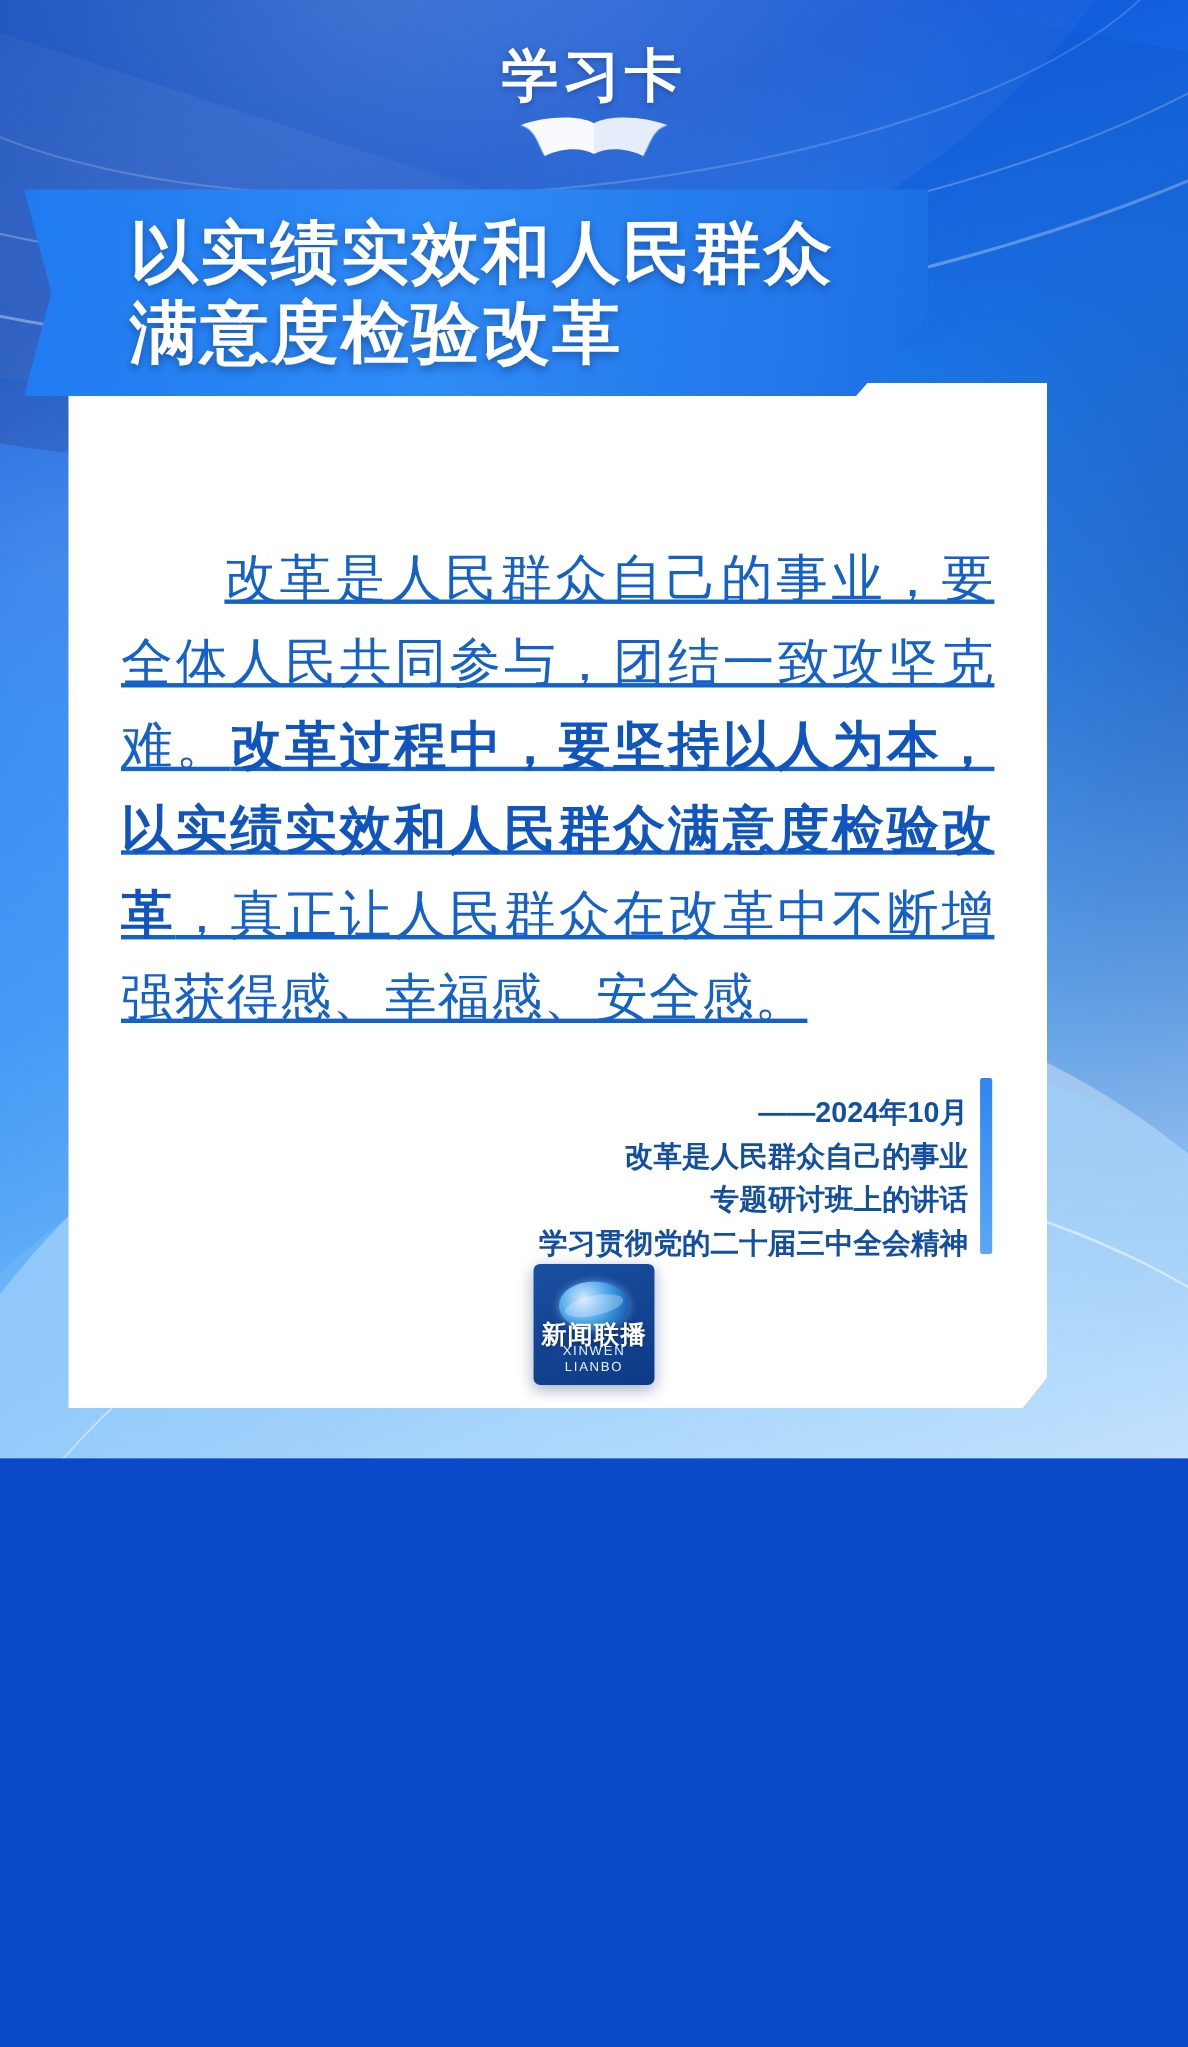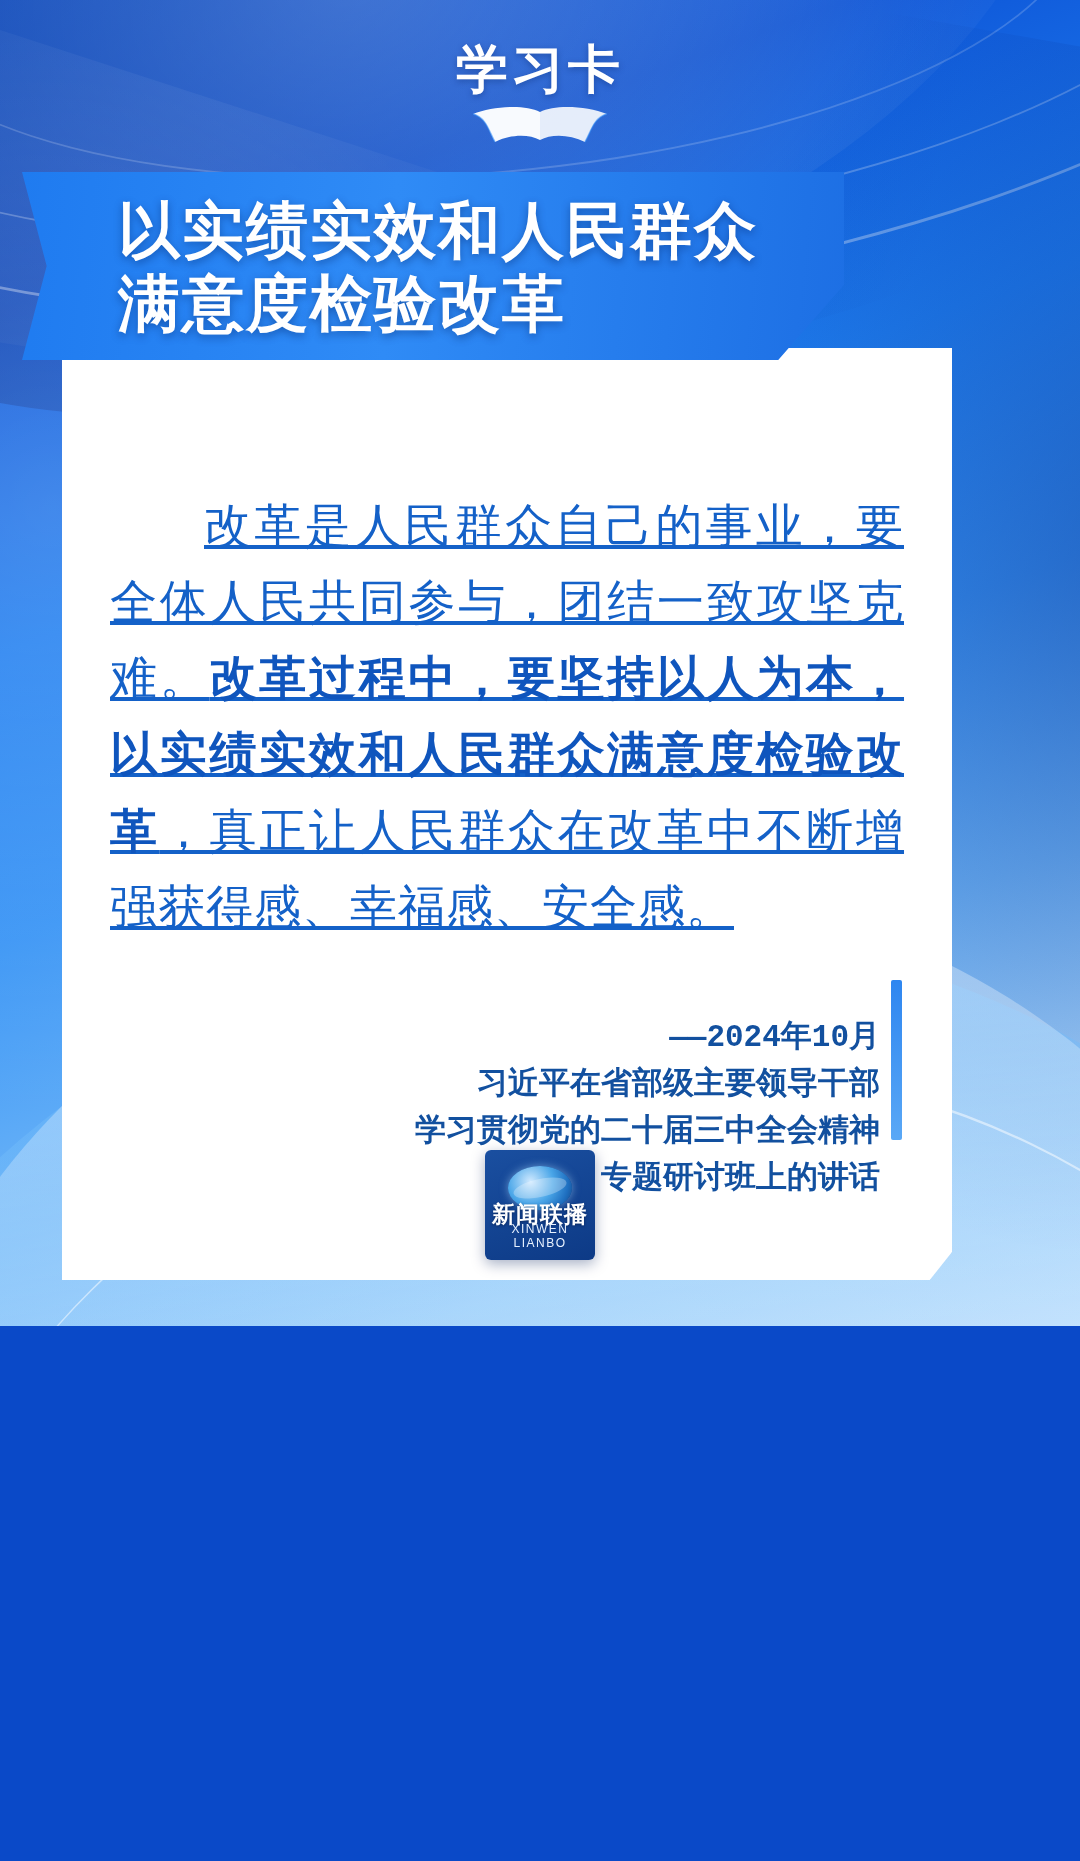--- a/index.html
+++ b/index.html
@@ -179,25 +179,25 @@
     text-decoration: underline;
   }
   .quote b {
     font-weight: 700;
     color: #0f55bd;
   }
 
   .attribution {
     position: absolute;
     right: 72px;
-    top: 666px;
+    top: 644px;
     text-align: right;
     color: #12509f;
-    font-family: Liberation Mono, monospace;
-    font-size: 31px;
+    font-family: Liberation Sans, sans-serif;
+    font-size: 26px;
     line-height: 1.52;
     font-weight: 700;
   }
   .attribution .line { white-space: nowrap; }
   .attr-bar {
     position: absolute;
     right: 50px;
     top: 632px;
     width: 11px;
     height: 160px;
@@ -298,23 +298,23 @@
     </div>
   </div>
 
   <div class="card">
     <div class="quote">
       <span>改革是人民群众自己的事业，要全体人民共同参与，团结一致攻坚克难。</span><b>改革过程中，要坚持以人为本，以实绩实效和人民群众满意度检验改革</b><span>，真正让人民群众在改革中不断增强获得感、幸福感、安全感。</span>
     </div>
 
     <div class="attribution">
       <div class="line">——2024年10月</div>
-      <div class="line">习近平在省部级主要领导干部</div>
+      <div class="line">改革是人民群众自己的事业</div>
+      <div class="line">专题研讨班上的讲话</div>
       <div class="line">学习贯彻党的二十届三中全会精神</div>
-      <div class="line">专题研讨班上的讲话</div>
     </div>
     <div class="attr-bar"></div>
   </div>
 
   <div class="footer">
     <div class="badge">
       <div class="badge-globe"></div>
       <div class="badge-cn">新闻联播</div>
       <div class="badge-en">XINWEN  LIANBO</div>
     </div>

